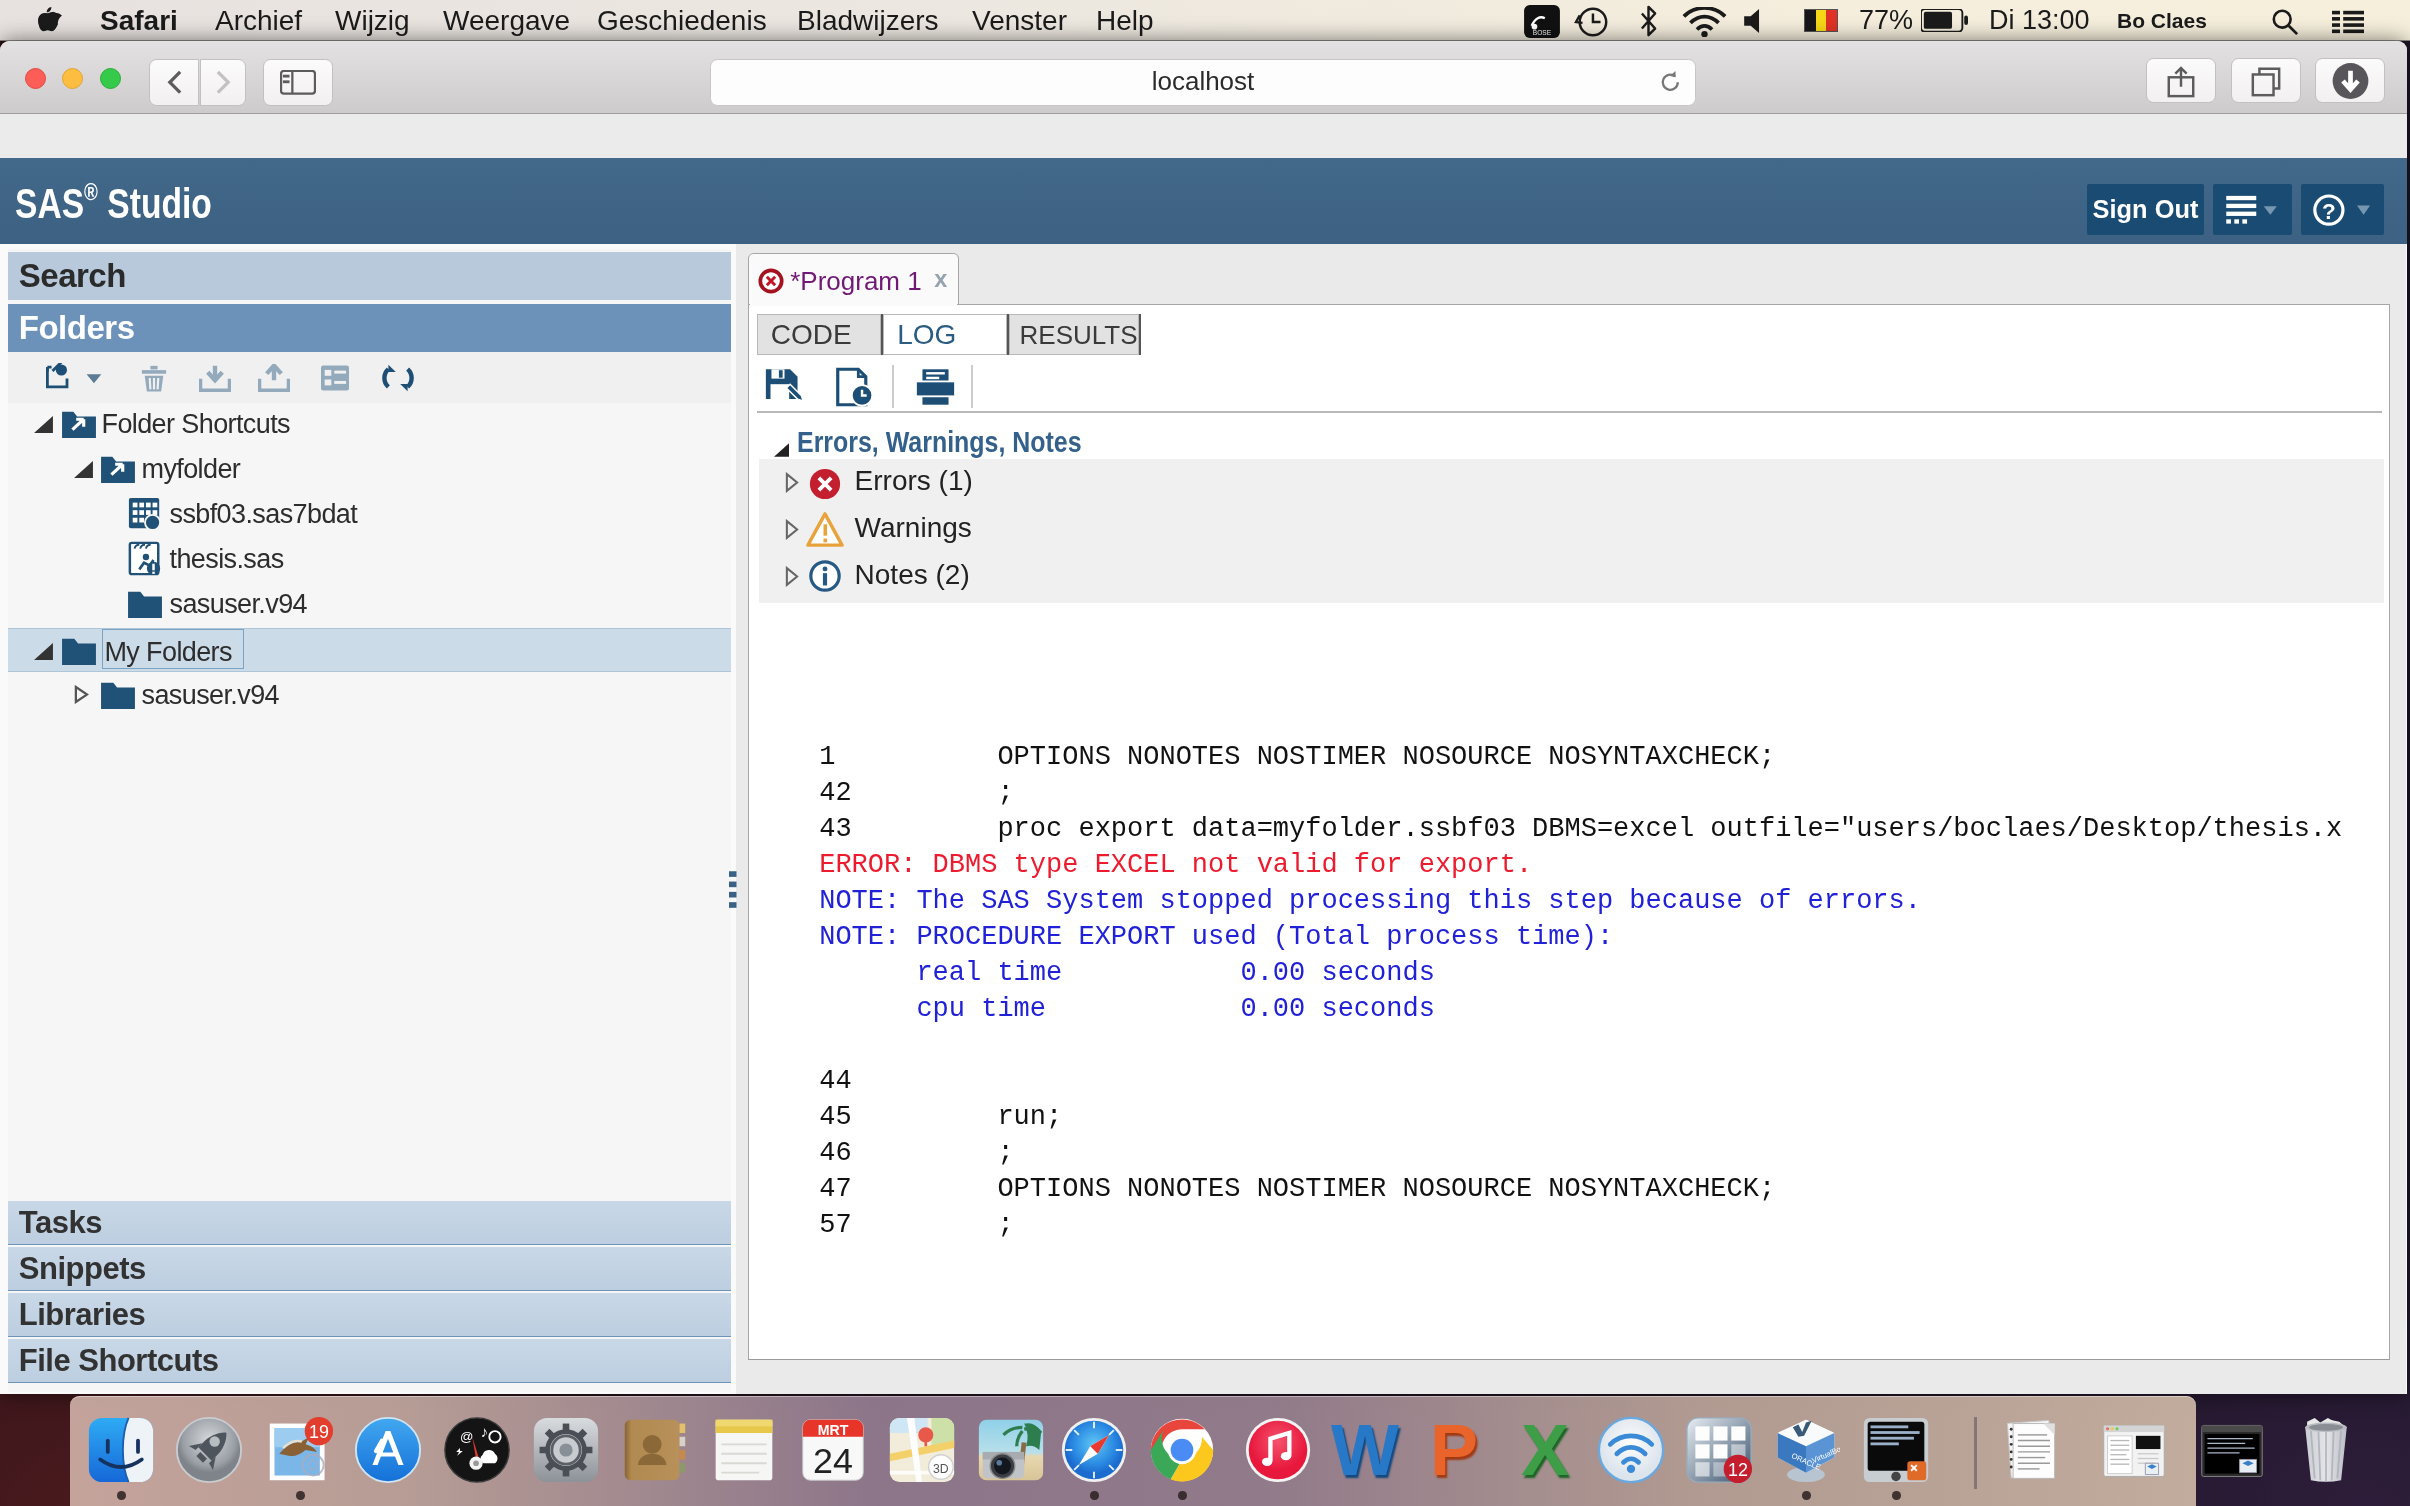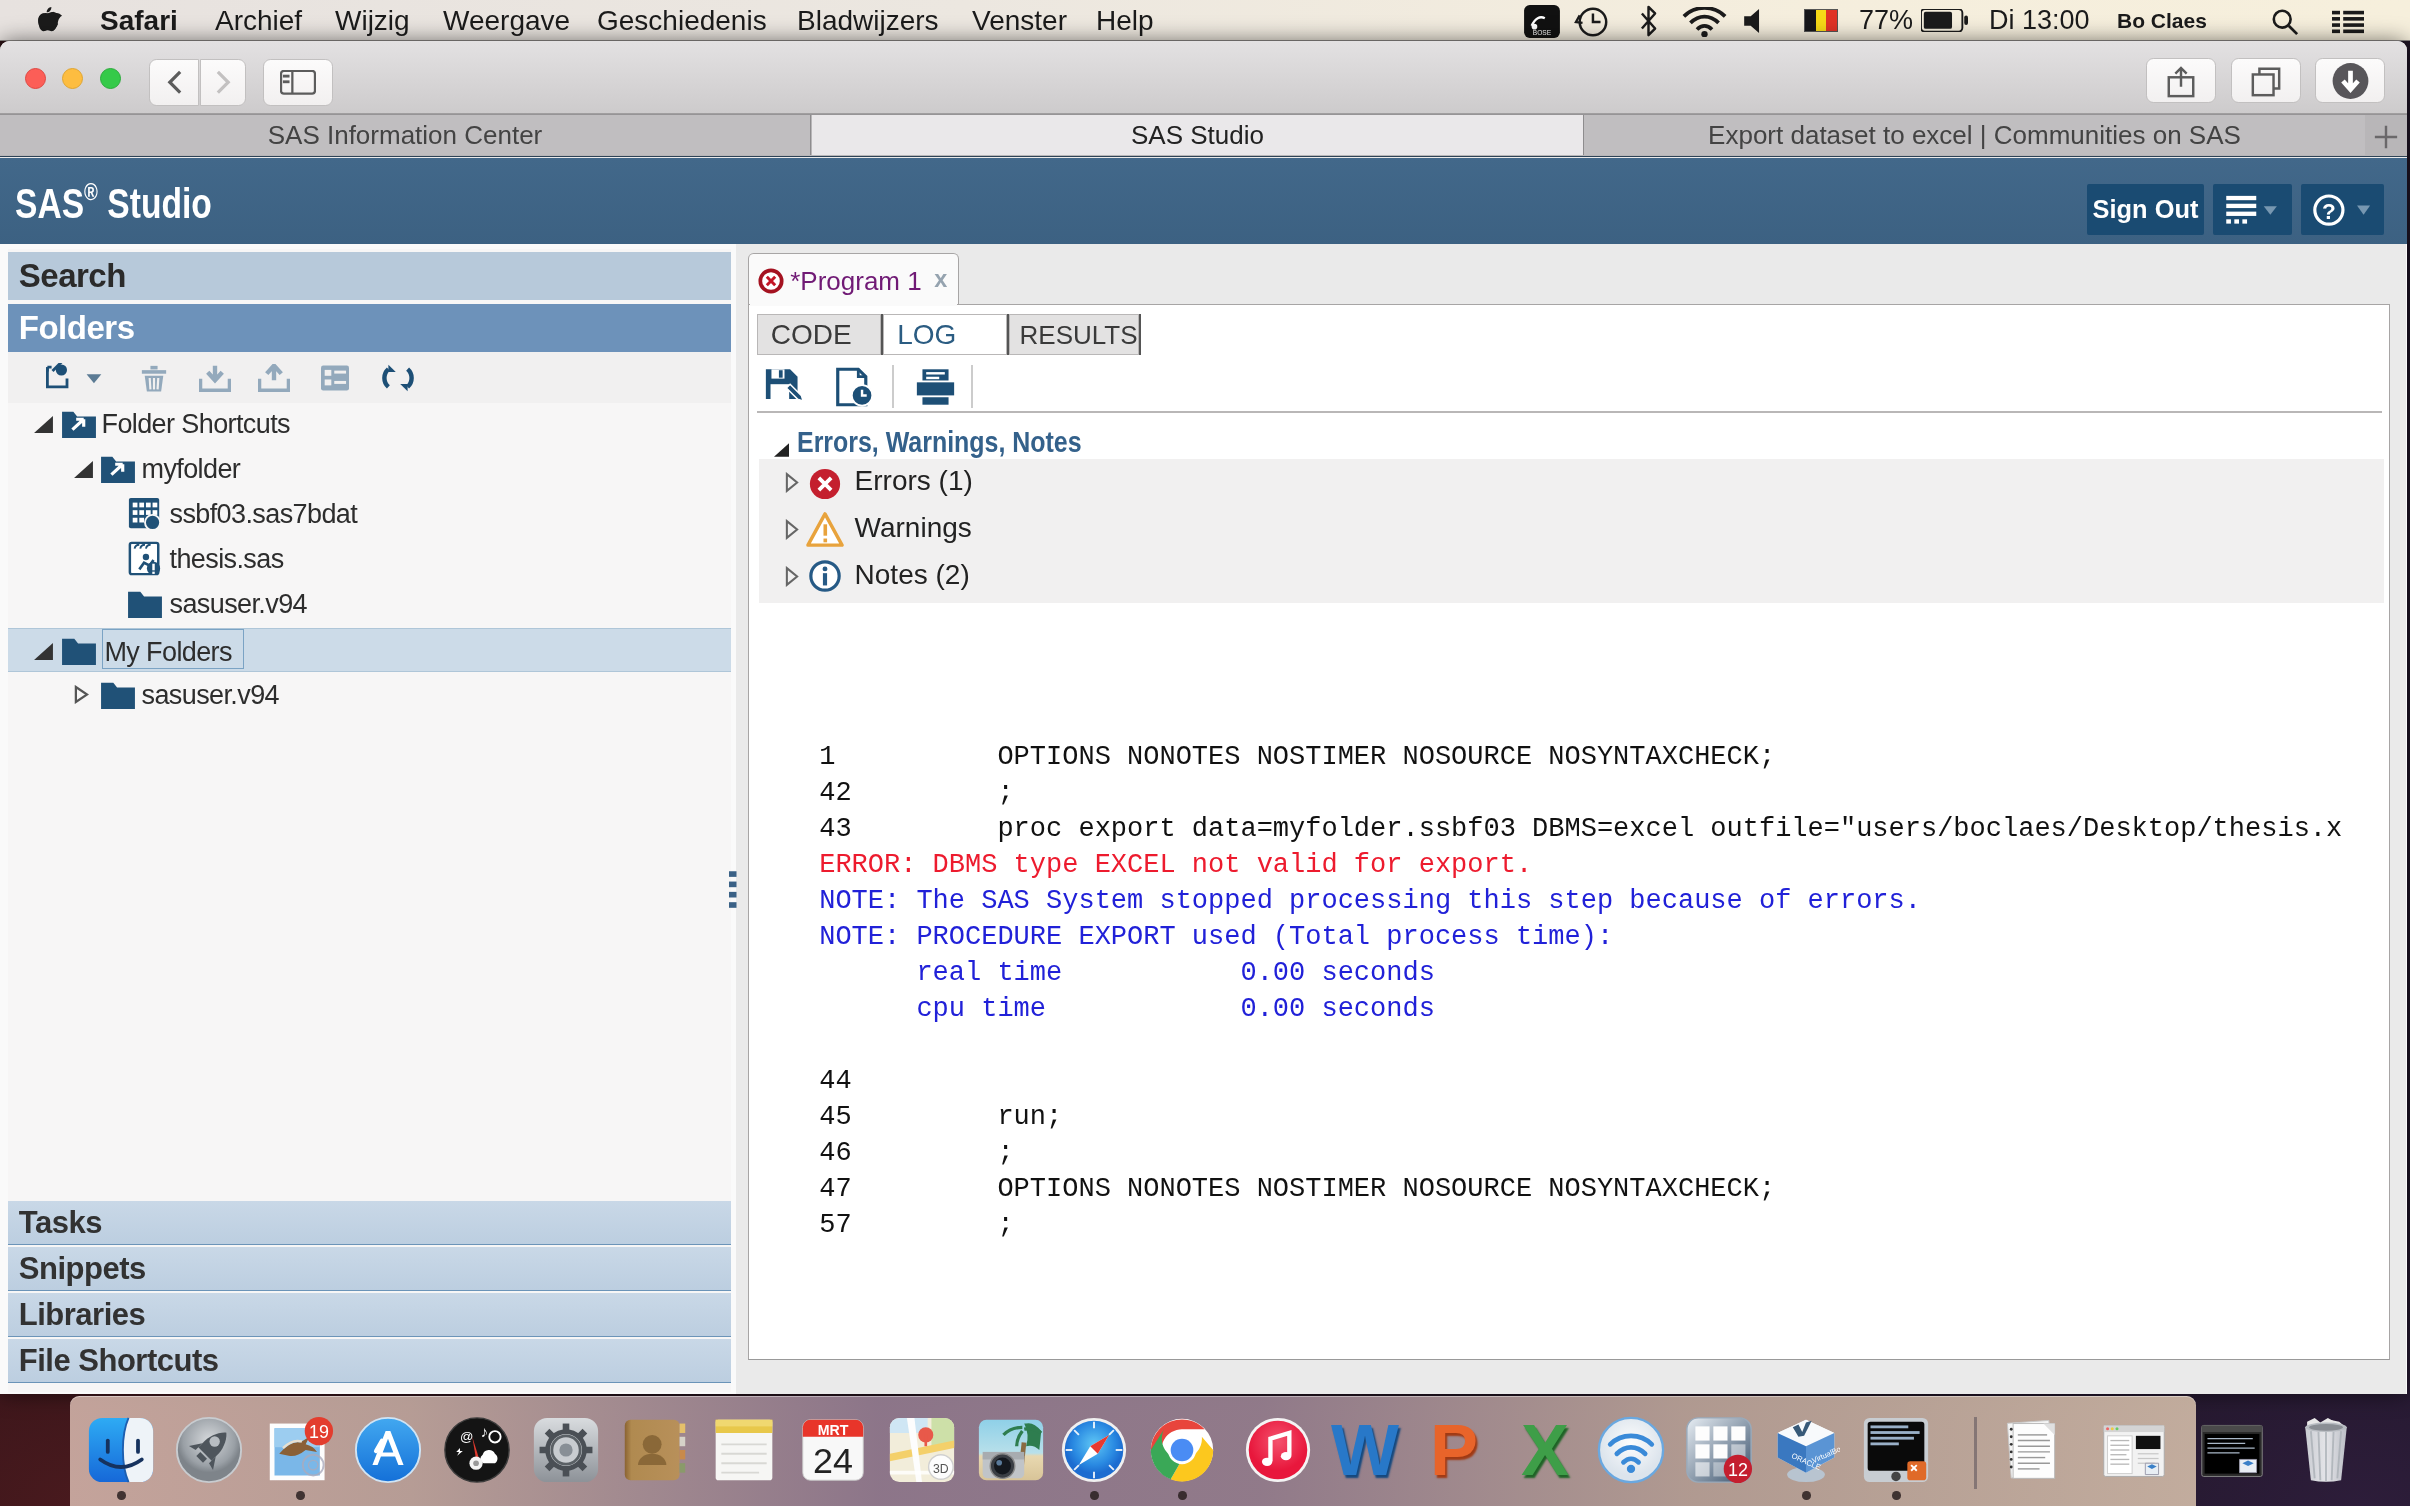--- a/index.html
+++ b/index.html
@@ -140,45 +140,43 @@
     <svg class="abs" style="left:215px;top:29px" width="17" height="24.5" viewBox="0 0 18 26">
         <path d="M3 2 L14 13 L3 24" stroke="#c3c1c1" stroke-width="3.4" fill="none"></path>
       </svg>
     <div class="btn" style="left:263px;top:18px;width:70px;height:47px"></div>
     <svg class="abs" style="left:280px;top:29px" width="36" height="24.5" viewBox="0 0 38 26">
       <rect x="1" y="1" width="36" height="24" rx="3" stroke="#5c5c5c" stroke-width="2.4" fill="none"></rect>
       <line x1="13" y1="1" x2="13" y2="25" stroke="#5c5c5c" stroke-width="2.4"></line>
       <rect x="3" y="5" width="7" height="3" fill="#5c5c5c"></rect>
         <rect x="3" y="11" width="7" height="3" fill="#5c5c5c"></rect>
     </svg>
+    <div id="urlbar">localhost
+      <svg class="abs" style="right:13px;top:10.4px" width="24.5" height="24.5" viewBox="0 0 26 26">
+        <path d="M21 13 a8 8 0 1 1 -3-6.2" stroke="#777" stroke-width="2.4" fill="none"></path>
+        <path d="M18.5 1 L18.8 7.6 L12.7 6.4 Z" fill="#777"></path>
+      </svg>
+    </div>
     <div class="btn" style="left:2146px;top:17px;width:70px;height:45px"></div>
     <svg class="abs" style="left:2165px;top:24.5px" width="32" height="32" viewBox="0 0 34 34">
       <rect x="4" y="12" width="26" height="20" stroke="#5c5c5c" stroke-width="2.6" fill="none"></rect>
       <path d="M17 22 V3 M11 8 L17 2 L23 8" stroke="#5c5c5c" stroke-width="2.6" fill="none"></path>
     </svg>
     <div class="btn" style="left:2231px;top:17px;width:70px;height:45px"></div>
     <svg class="abs" style="left:2250px;top:24.5px" width="32" height="32" viewBox="0 0 34 34">
       <rect x="3" y="9" width="22" height="22" stroke="#5c5c5c" stroke-width="2.6" fill="none"></rect>
       <path d="M10 9 V3 H31 V24 H25" stroke="#5c5c5c" stroke-width="2.6" fill="none"></path>
     </svg>
     <div class="btn" style="left:2315px;top:17px;width:70px;height:45px"></div>
     <svg class="abs" style="left:2326px;top:21px" width="49" height="38" viewBox="0 0 52 40">
       <circle cx="26" cy="20" r="19" fill="#58565a"></circle>
       <path d="M26 9 V27 M18 20 L26 29 L34 20" stroke="#fff" stroke-width="5" fill="none"></path>
     </svg>
   </div>
 
-  <div id="tabbar">
-    <div class="stab" style="left:0;width:811px;background:#c0bec0;border-right:0.9px solid #8e8c8e">SAS Information Center</div>
-    <div class="stab" style="left:812px;width:771px;background:#eae8ea;color:#222">SAS Studio</div>
-    <div class="stab" style="left:1583px;width:782px;background:#c0bec0;border-left:0.9px solid #8e8c8e">Export dataset to excel | Communities on SAS</div>
-    <svg class="abs" style="left:2373px;top:8.5px" width="26" height="26" viewBox="0 0 28 28">
-        <path d="M14 2 V26 M2 14 H26" stroke="#6a686a" stroke-width="2.6"></path>
-      </svg>
-  </div>
 
   <div id="sasheader">
     <div class="abs" style="left:15px;top:21px;color:#fff;font-size:42px;font-weight:bold;transform:scaleX(.8);transform-origin:0 0;white-space:nowrap">SAS<span style="font-size:23.5px;vertical-align:18px">®</span> Studio</div>
     <div class="abs" style="left:2087px;top:26px;width:117px;height:51px;background:#1a4b72;color:#fff;font-size:25.4px;white-space:nowrap;font-weight:bold;text-align:center;line-height:51px;border-radius:1.9px">Sign Out</div>
     <div class="abs" style="left:2213px;top:26px;width:79px;height:51px;background:#1a4b72;border-radius:1.9px">
       <svg class="abs" style="left:13px;top:10.4px" width="53" height="30" viewBox="0 0 56 32">
         <rect x="0" y="2" width="32" height="4.6" fill="#fff"></rect>
           <rect x="0" y="10.4" width="32" height="4.6" fill="#fff"></rect>
           <rect x="0" y="18.8" width="32" height="4.6" fill="#fff"></rect>
         <rect x="0" y="27" width="5" height="4.6" fill="#fff"></rect>

